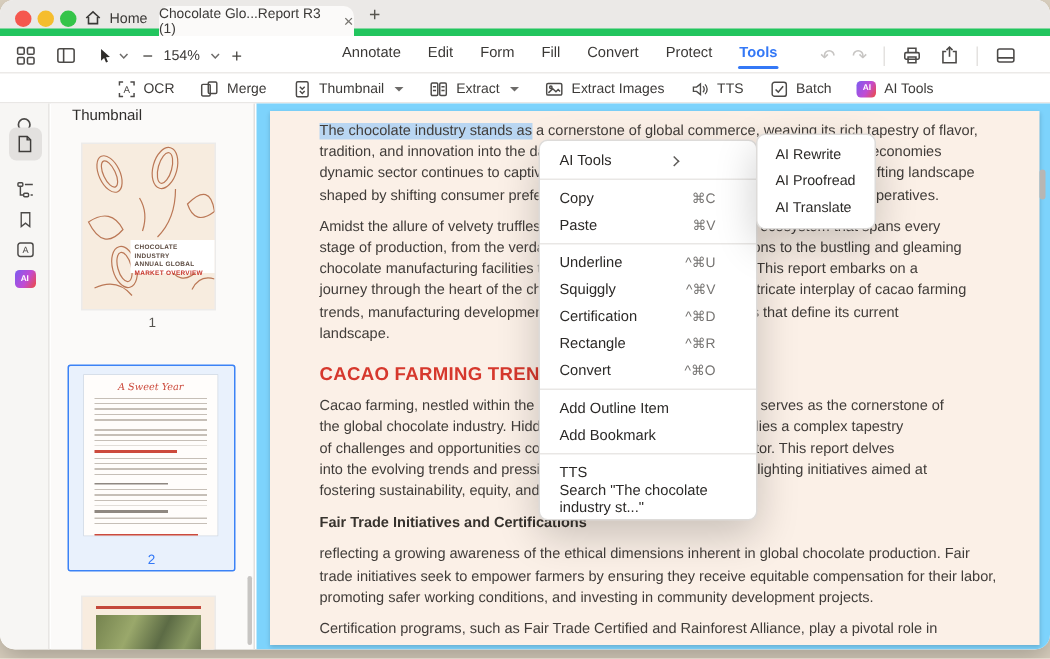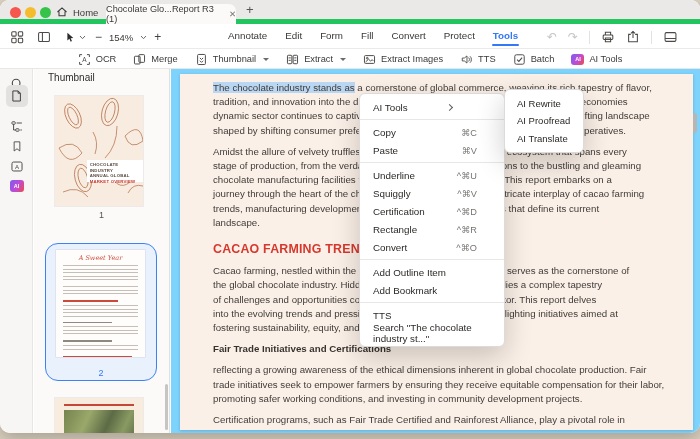--- a/index.html
+++ b/index.html
@@ -43,21 +43,21 @@
   .sel-bg { position:absolute; left:5.5px; top:16px; width:22px; height:22px; border-radius:5px; background:#e3e1df; }
   .pager { position:absolute; left:0; bottom:0; width:33px; }
 
   .panel { position:absolute; left:34px; top:0; width:136px; height:364px; background:#fbfaf9; border-right:1px solid #e2e0de; }
   .panel-title { position:absolute; left:14px; top:3px; font-size:10px; color:#2f2d2b; }
   .thumb1 { position:absolute; left:21px; top:27px; width:88px; height:110px; background:#f7ecdf; box-shadow:0 0 0 1px rgba(0,0,0,.06); }
   .cover-label { position:absolute; left:36%; right:0; top:58%; height:20%; background:#fff; padding:2px 2px 2px 3px; }
   .cover-label .cl { font-size:4.3px; font-weight:bold; letter-spacing:.2px; color:#5c4b41; line-height:1.35; }
   .cover-label .cl.red { color:#c8372d; }
   .tnum { position:absolute; left:0; width:100%; text-align:center; font-size:9px; color:#55534f; }
-  .thumb2wrap { position:absolute; left:11px; top:174px; width:112px; height:138px; border:1.5px solid #3b82f6; border-radius:13px; background:#e9f1fc; }
+  .thumb2wrap { position:absolute; left:11px; top:174px; width:112px; height:138px; border:1.5px solid #3b82f6; border-radius:2px; background:#e9f1fc; }
   .page2 { position:absolute; left:10px; top:6px; width:89px; height:107px; background:#fffdfb; box-shadow:0 0 0 .5px rgba(0,0,0,.1); padding-top:4px; }
   .p2title { text-align:center; font-family:"DejaVu Serif",serif; font-style:italic; font-size:6.5px; color:#cc4a3c; }
   .fl { background:repeating-linear-gradient(to bottom,#c6bfb7 0 1px,transparent 1px 3.6px); margin:3px 7px 0 7px; }
   .redbar { height:2px; background:#cc4a3c; margin:3px 7px 0 7px; width:62%; }
   .boldline { height:1.4px; background:#8f8881; margin:3px 7px 0 7px; width:55%; }
   .redline-b { height:1.4px; background:#cc4a3c; margin:4px 7px 0 7px; width:78%; }
   .num2 { position:absolute; left:0; bottom:2px; width:100%; text-align:center; font-size:9px; color:#3478f6; }
   .thumb3 { position:absolute; left:21px; top:329px; width:88px; height:110px; background:#f8ecdf; box-shadow:0 0 0 1px rgba(0,0,0,.06); }
   .t3red { height:2px; background:#c4473a; margin:6px 9px 4px 9px; }
   .t3photo { margin:2px 9px; height:46px; background:linear-gradient(115deg,#75834f 0%,#9aa86b 30%,#5c6b45 55%,#8a9a63 75%,#4f5c3c 100%); }

